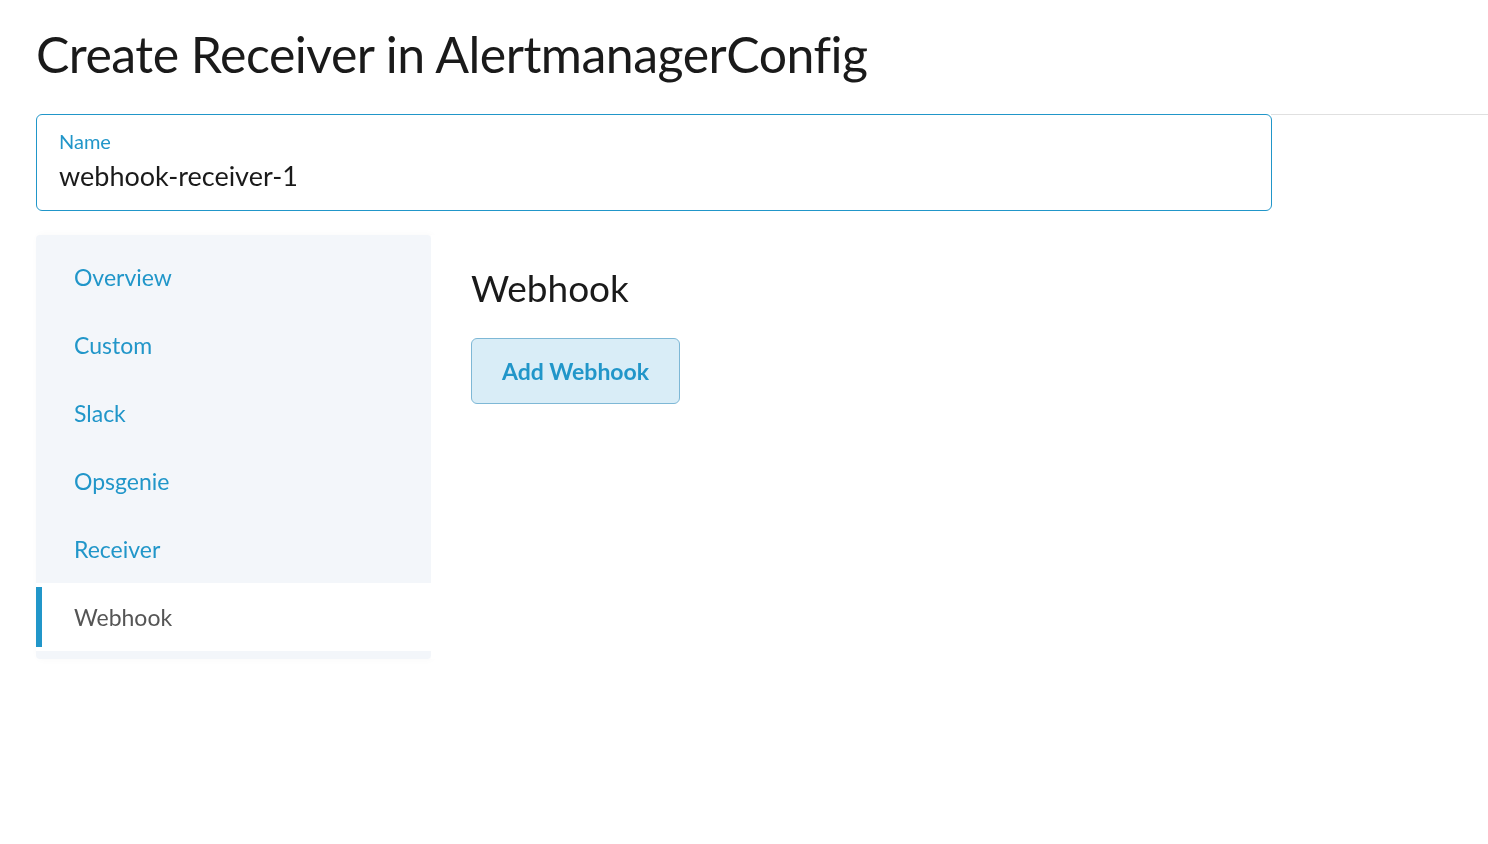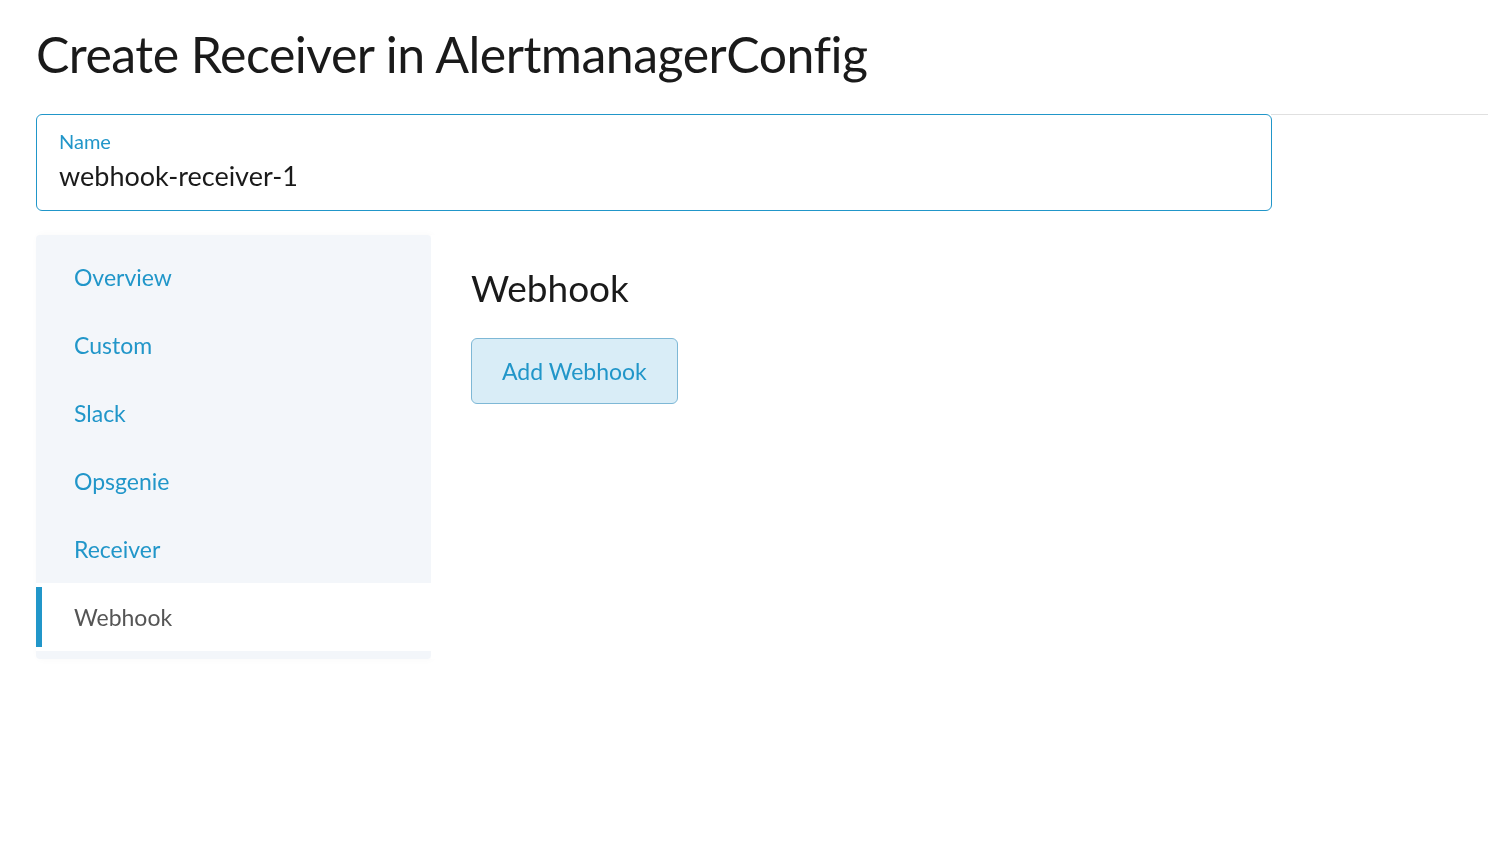--- a/index.html
+++ b/index.html
@@ -101,21 +101,21 @@
     }
     .add-button {
       background: #d9edf7;
       border: 1px solid #7eb8d6;
       color: #2196c9;
       font-size: 23px;
       padding: 18px 30px;
       border-radius: 6px;
       cursor: pointer;
       font-family: inherit;
-      font-weight: 400;
+      font-weight: 700;
     }
   </style>
 </head>
 <body>
 
 <h1 class="page-title">Create Receiver in AlertmanagerConfig</h1>
 
 <div class="name-field-wrapper">
   <label class="name-label">Name</label>
   <input type="text" class="name-input" value="webhook-receiver-1" style="">

